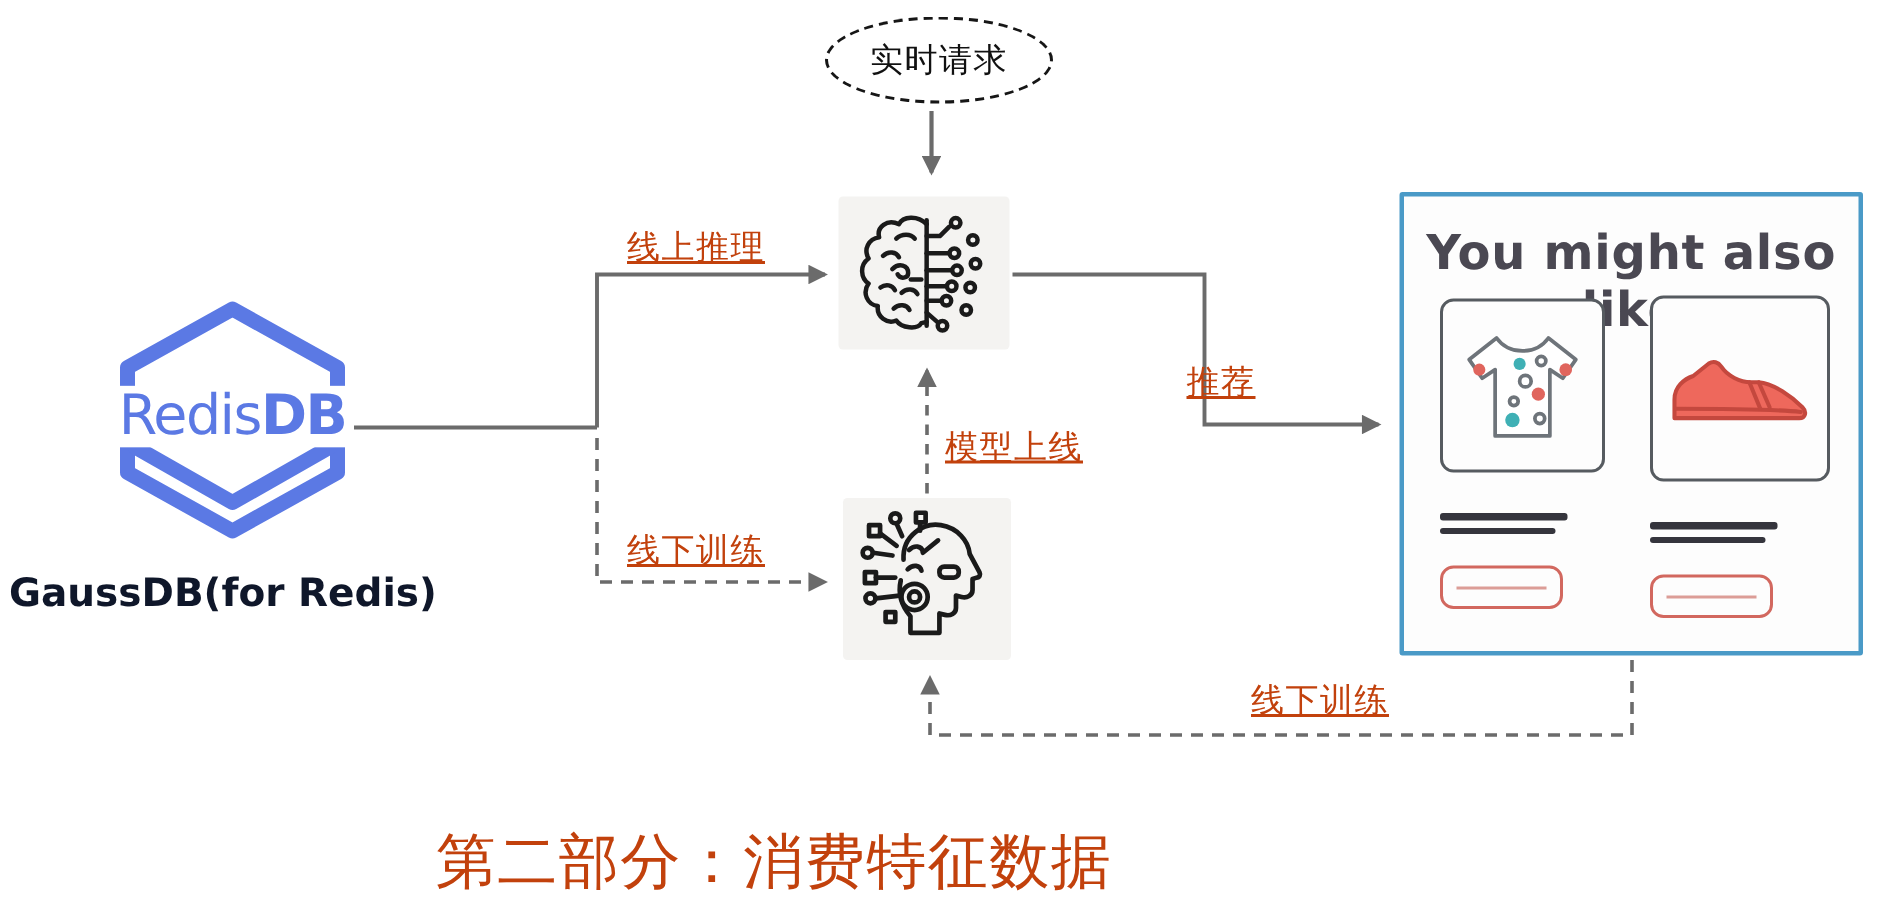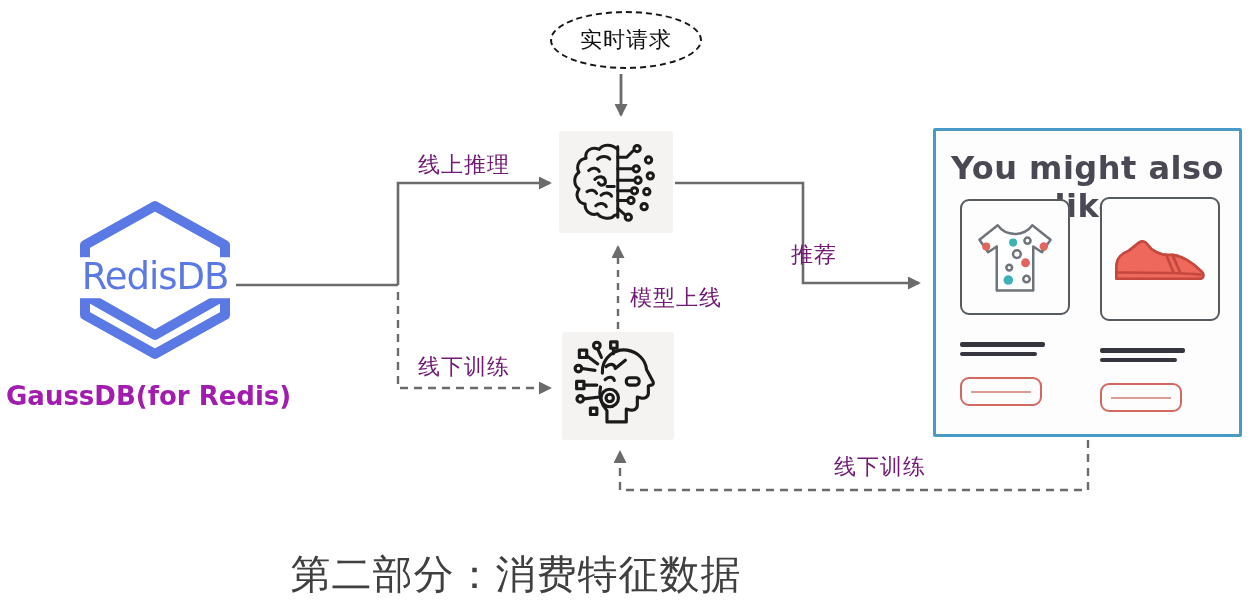--- a/index.html
+++ b/index.html
@@ -3,42 +3,43 @@
 <meta charset="utf-8">
 <style>
   html,body{margin:0;padding:0;background:#ffffff;}
   .canvas{
     position:relative;width:1252px;height:609px;background:#ffffff;overflow:hidden;
     font-family:"DejaVu Sans","Liberation Sans",sans-serif;color:#111;padding-left:20px;
   }
   .abs{position:absolute;}
   
   .conn-label{
-    position:absolute;font-size:22px;color:#701a75;white-space:nowrap;
+    position:absolute;font-size:22px;color:#c2410c;white-space:nowrap;
     letter-spacing:1px;
+    text-decoration:underline;
   }
   
   .rt-ellipse{
     position:absolute;left:550px;top:11px;width:152px;height:58px;
     border:2.6px dashed #161616;border-radius:50%;
     display:flex;align-items:center;justify-content:center;
     font-size:22px;letter-spacing:1px;background:#fff;box-sizing:border-box;
   }
   
   .logo-wrap{position:absolute;left:75px;top:199px;width:160px;height:162px;}
   .logo-text{
     position:absolute;left:50%;top:50%;transform:translate(-50%,-56%);
     white-space:nowrap;background:#ffffff;padding:0 2px;
     font-size:37px;color:#5b79e4;line-height:1.1;
   }
   .logo-text .light{font-weight:400;letter-spacing:-1px;}
-  .logo-text .bold{font-weight:400;letter-spacing:-1px;}
+  .logo-text .bold{font-weight:700;letter-spacing:-1px;}
   .logo-caption{
     position:absolute;left:6px;top:381px;width:310px;
-    font-size:26px;font-weight:800;color:#a21caf;white-space:nowrap;
+    font-size:26px;font-weight:800;color:#0f172a;white-space:nowrap;
   }
   
   .icon-tile{
     position:absolute;background:#f4f3f1;border-radius:3px;
     display:flex;align-items:center;justify-content:center;
   }
   .icon-brain{left:559px;top:131px;width:114px;height:102px;}
   .icon-head{left:562px;top:332px;width:112px;height:108px;}
   
   .rec-card{
@@ -61,21 +62,21 @@
   .p-line1{margin-top:27px;width:85px;height:5px;background:#35353d;border-radius:2px;}
   .p-line2{margin-top:5px;width:77px;height:4px;background:#35353d;border-radius:2px;}
   .p-btn{
     margin-top:21px;width:82px;height:29px;border:2px solid #d2685f;border-radius:9px;
     display:flex;align-items:center;justify-content:center;box-sizing:border-box;
   }
   .p-btn-line{width:60px;height:2px;background:#dc9d97;}
   
   .bottom-caption{
     position:absolute;left:0;top:547px;width:1032px;text-align:center;
-    font-size:40px;color:#404040;letter-spacing:1px;
+    font-size:40px;color:#c2410c;letter-spacing:1px;
   }
   svg{display:block;}
 </style>
 </head>
 <body>
 
 <div class="canvas">
 
   <svg class="abs" style="left:0;top:0" width="1252" height="609" viewBox="0 0 1252 609">
     <defs>

